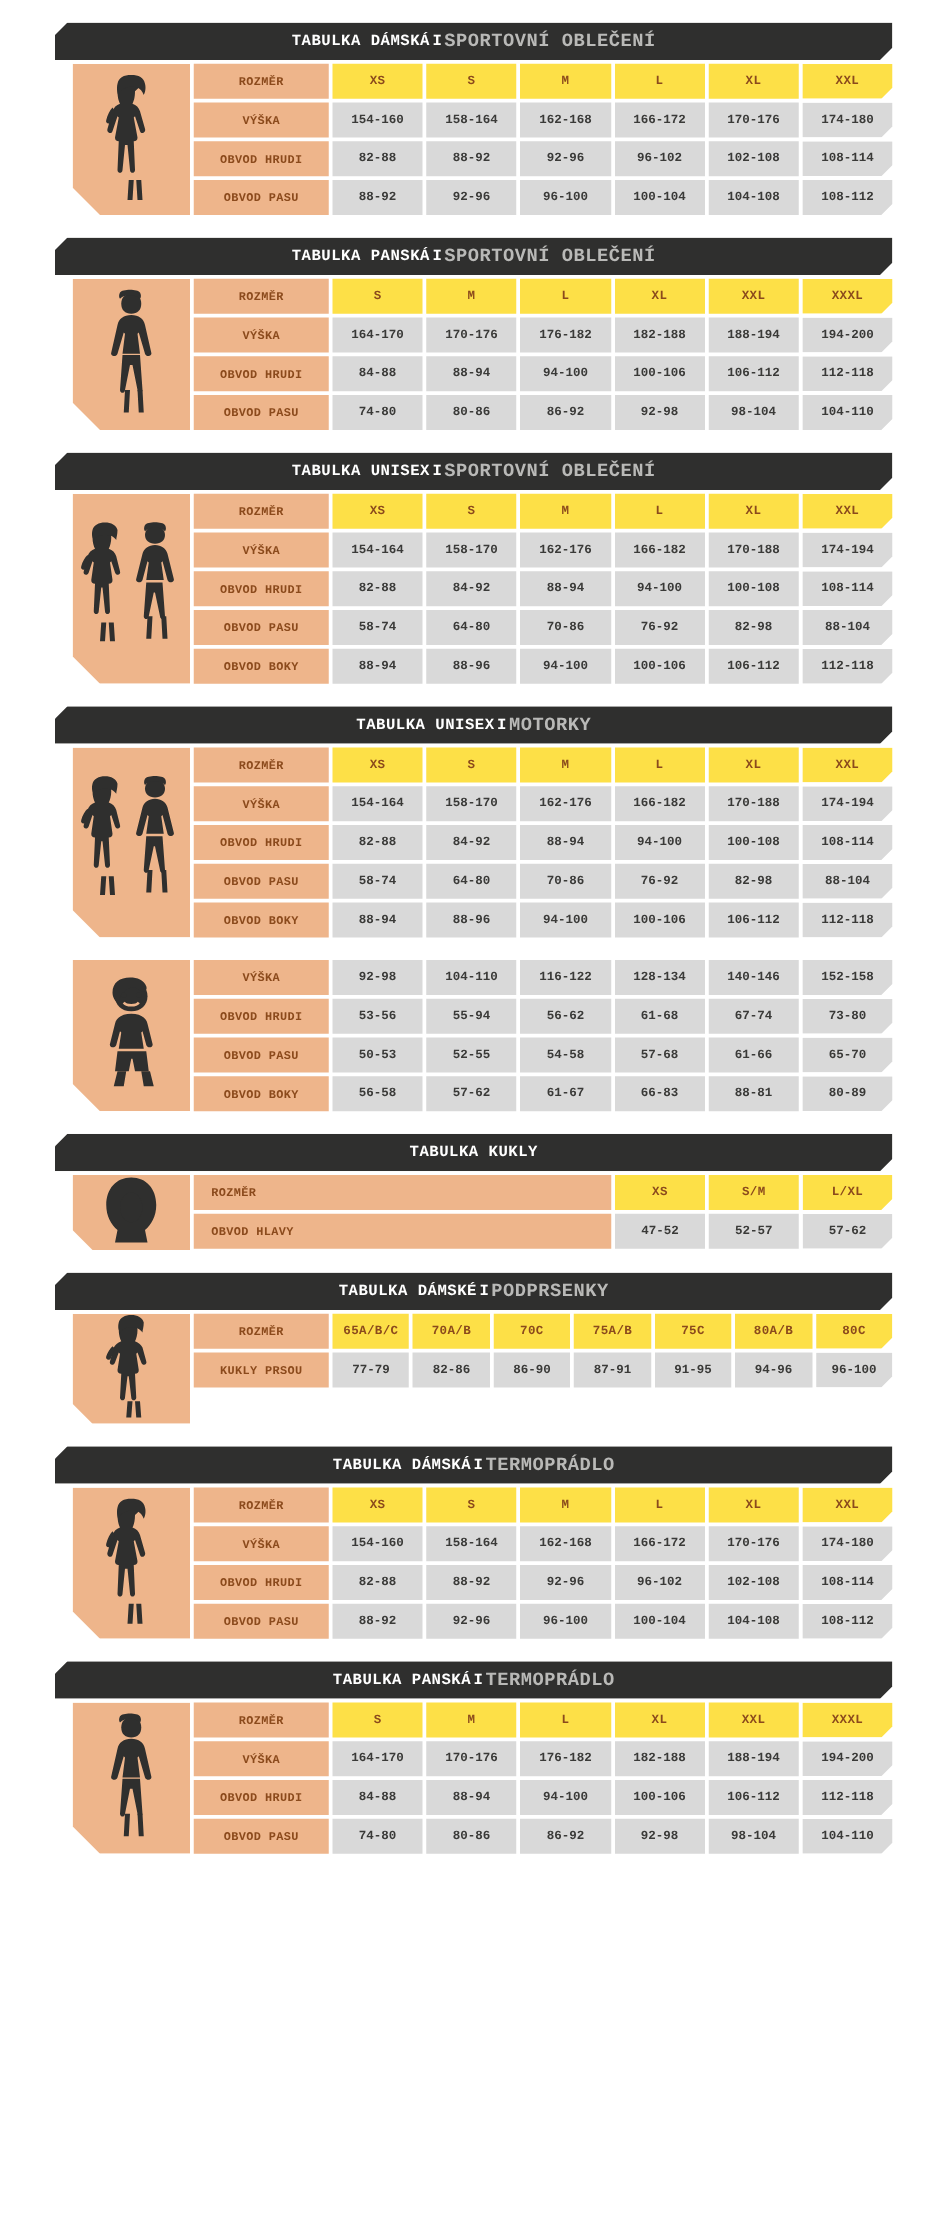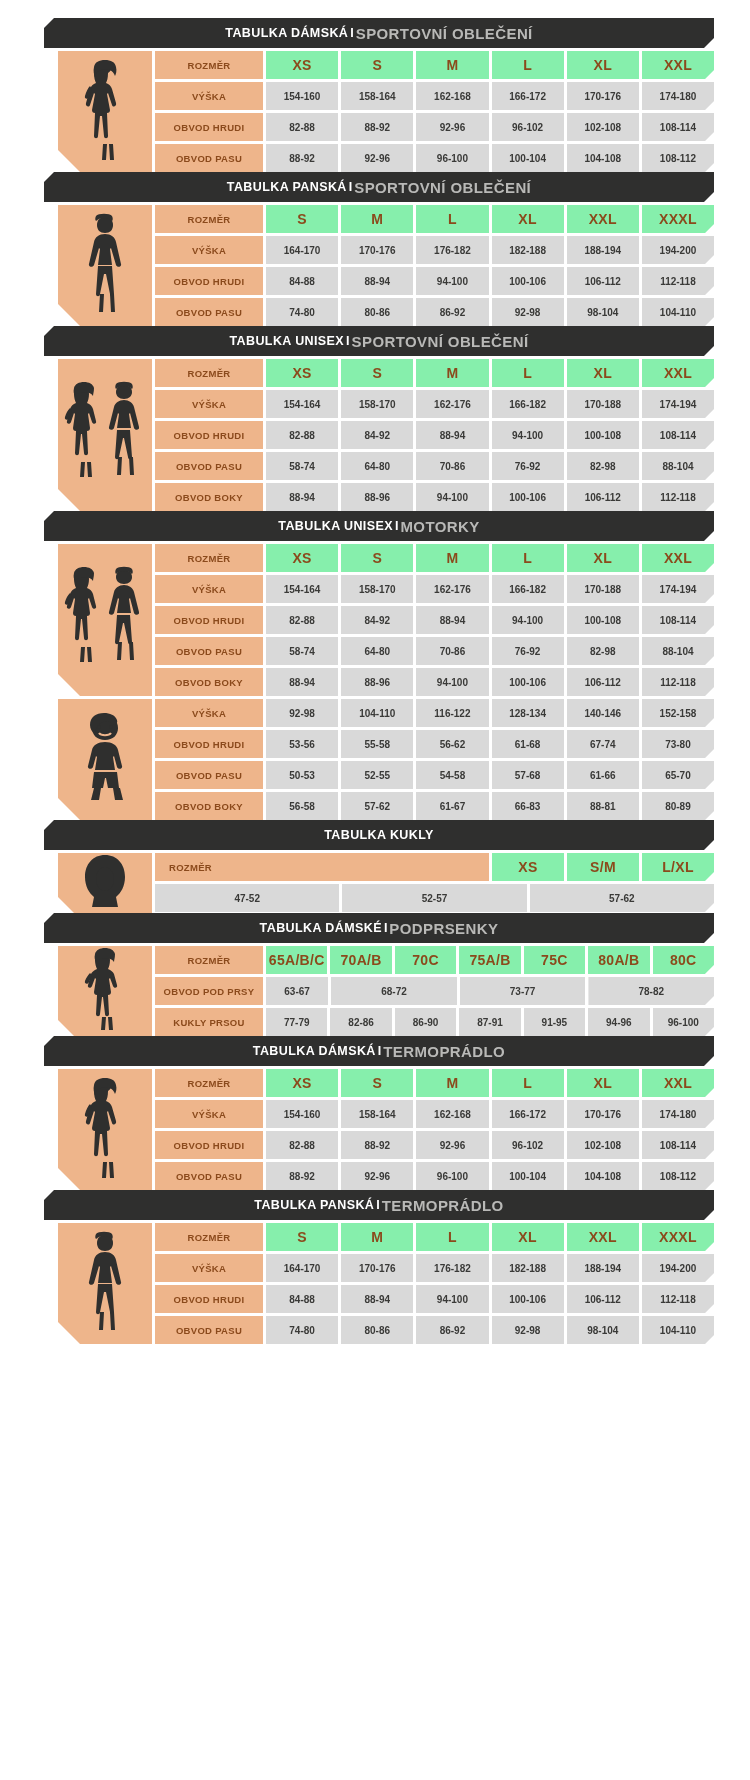--- a/index.html
+++ b/index.html
@@ -20,21 +20,21 @@
     margin-left: 8px;
     color:#fff;
     
     clip-path: polygon(10px 0, 100% 0, 100% 20px, calc(100% - 10px) 100%, 0 100%, 0 10px);
   }
   .banner .t1 { font-size:12.5px; font-weight:bold; letter-spacing:.4px; color:#ffffff; }
   .banner .sep { font-size:12.5px; font-weight:bold; color:#ffffff; margin:0 2px; }
   .banner .t2 { font-size:15px; font-weight:bold; letter-spacing:.4px; color:#b9b9b7; }
 
   
-  .block { margin-bottom: 0; }
+  .block { margin-bottom: 18px; font-family: Liberation Mono, monospace; }
   .tbl { display:flex; margin-top:3px;padding-left:22px; }
 
   .figcell {
     width: 94px; flex:0 0 94px;
     background:#eeb58b;
     display:flex; align-items:center; justify-content:center;
     clip-path: polygon(0 0, 100% 0, 100% 100%, 22px 100%, 0 calc(100% - 22px));
     padding-bottom:4px;
   }
   .figcell.short { clip-path: polygon(0 0, 100% 0, 100% 100%, 16px 100%, 0 calc(100% - 16px)); }
@@ -52,21 +52,21 @@
     text-align:center;
   }
   .lbl.wide { flex: 0 0 334px; justify-content:flex-start; padding-left:14px; }
 
   .cell {
     flex:1 1 0;
     display:flex; align-items:center; justify-content:center;
     font-size:10px; font-weight:bold; color:#3a3a38;
     background:#d9d9d9;
   }
-  .cell.hdr { background:#86efac; color:#8b4a1c; font-size:14px; letter-spacing:.3px; }
+  .cell.hdr { background:#fde047; color:#8b4a1c; font-size:10px; letter-spacing:.3px; }
   .cell.last { clip-path: polygon(0 0, 100% 0, 100% calc(100% - 9px), calc(100% - 9px) 100%, 0 100%); }
   .cell.span2 { flex:2.02 1 0; }
 
   .figcell svg path, .figcell svg circle, .figcell svg ellipse, .figcell svg rect { fill:#2f2f2e; }
 </style>
 </head>
 <body>
 
 <div class="page">
     <div class="block">
@@ -346,21 +346,21 @@
             <div class="cell">92-98</div>
             <div class="cell">104-110</div>
             <div class="cell">116-122</div>
             <div class="cell">128-134</div>
             <div class="cell">140-146</div>
             <div class="cell last">152-158</div>
           </div>
           <div class="row">
             <div class="lbl">OBVOD HRUDI</div>
             <div class="cell">53-56</div>
-            <div class="cell">55-58</div>
+            <div class="cell">55-94</div>
             <div class="cell">56-62</div>
             <div class="cell">61-68</div>
             <div class="cell">67-74</div>
             <div class="cell last">73-80</div>
           </div>
           <div class="row">
             <div class="lbl">OBVOD PASU</div>
             <div class="cell">50-53</div>
             <div class="cell">52-55</div>
             <div class="cell">54-58</div>
@@ -392,20 +392,21 @@
    </svg>
         </div>
         <div class="rows">
           <div class="row">
             <div class="lbl wide">ROZMĚR</div>
             <div class="cell hdr">XS</div>
             <div class="cell hdr">S/M</div>
             <div class="cell hdr last">L/XL</div>
           </div>
           <div class="row">
+            <div class="lbl wide">OBVOD HLAVY</div>
             <div class="cell">47-52</div>
             <div class="cell">52-57</div>
             <div class="cell last">57-62</div>
           </div>
         </div>
       </div>
     </div>
     <div class="block">
       <div class="banner">
         <span class="t1">TABULKA DÁMSKÉ</span>
@@ -424,27 +425,20 @@
         <div class="rows">
           <div class="row">
             <div class="lbl">ROZMĚR</div>
             <div class="cell hdr">65A/B/C</div>
             <div class="cell hdr">70A/B</div>
             <div class="cell hdr">70C</div>
             <div class="cell hdr">75A/B</div>
             <div class="cell hdr">75C</div>
             <div class="cell hdr">80A/B</div>
             <div class="cell hdr last">80C</div>
-          </div>
-          <div class="row">
-            <div class="lbl">OBVOD POD PRSY</div>
-            <div class="cell">63-67</div>
-            <div class="cell span2">68-72</div>
-            <div class="cell span2">73-77</div>
-            <div class="cell span2 last">78-82</div>
           </div>
           <div class="row">
             <div class="lbl">KUKLY PRSOU</div>
             <div class="cell">77-79</div>
             <div class="cell">82-86</div>
             <div class="cell">86-90</div>
             <div class="cell">87-91</div>
             <div class="cell">91-95</div>
             <div class="cell">94-96</div>
             <div class="cell last">96-100</div>

